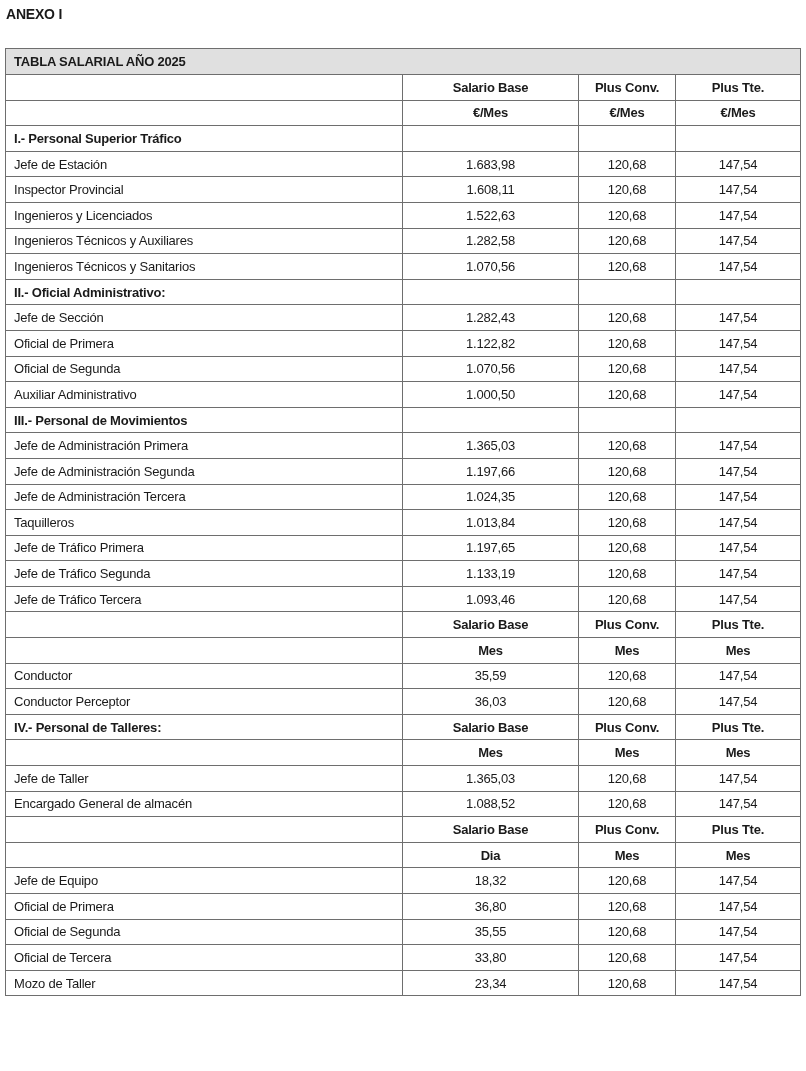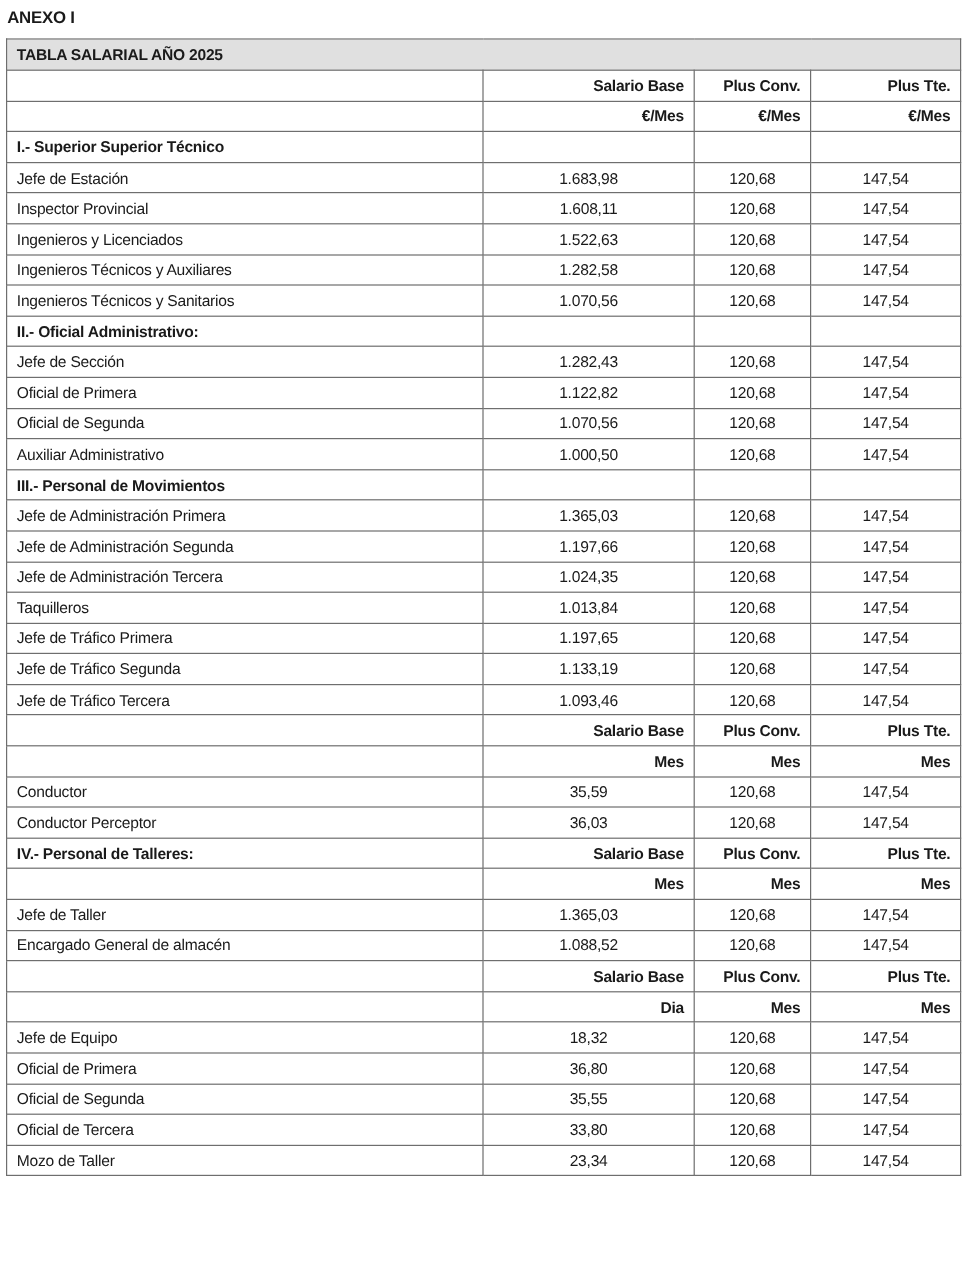--- a/index.html
+++ b/index.html
@@ -5,36 +5,36 @@
   html, body { margin: 0; padding: 0; background: #ffffff; }
   body {
     width: 806px; height: 1071px; position: relative; overflow: hidden;
     font-family: "Liberation Sans", sans-serif; color: #1a1a1a;
   }
   .annex-title {
     position: absolute; left: 6px; top: 6px;
     font-size: 14px; font-weight: bold; letter-spacing: -0.2px;
   }
   table.salary {
-    position: absolute; left: 5px; top: 32px;
+    position: absolute; left: 5px; top: 48px;
     width: 795px;
     border-collapse: collapse;
     table-layout: fixed;
     font-size: 13px;
   }
   table.salary td {
     border: 1px solid #6e6e6e;
     height: 24.6px;
     padding: 0 8px;
     white-space: nowrap;
     overflow: hidden;
     letter-spacing: -0.2px;
   }
   table.salary td.num { text-align: center; }
-  table.salary td.hdr { text-align: right; font-weight: bold; }
+  table.salary td.hdr { text-align: center; font-weight: bold; }
   table.salary td.sec { font-weight: bold; }
   table.salary tr.title-row td {
     background: #e0e0e0; font-weight: bold; height: 25px;
   }
   col.c0 { width: 397px; }
   col.c1 { width: 176px; }
   col.c2 { width: 97px; }
   col.c3 { width: 125px; }
 </style>
 </head>
@@ -59,21 +59,21 @@
         <td class="hdr">Plus Conv.</td>
         <td class="hdr">Plus Tte.</td>
       </tr>
       <tr>
         <td></td>
         <td class="hdr">€/Mes</td>
         <td class="hdr">€/Mes</td>
         <td class="hdr">€/Mes</td>
       </tr>
       <tr>
-        <td class="sec">I.- Superior Superior Técnico</td>
+        <td class="sec">I.- Personal Superior Tráfico</td>
         <td></td>
         <td></td>
         <td></td>
       </tr>
       <tr>
         <td>Jefe de Estación</td>
         <td class="num">1.683,98</td>
         <td class="num">120,68</td>
         <td class="num">147,54</td>
       </tr>

